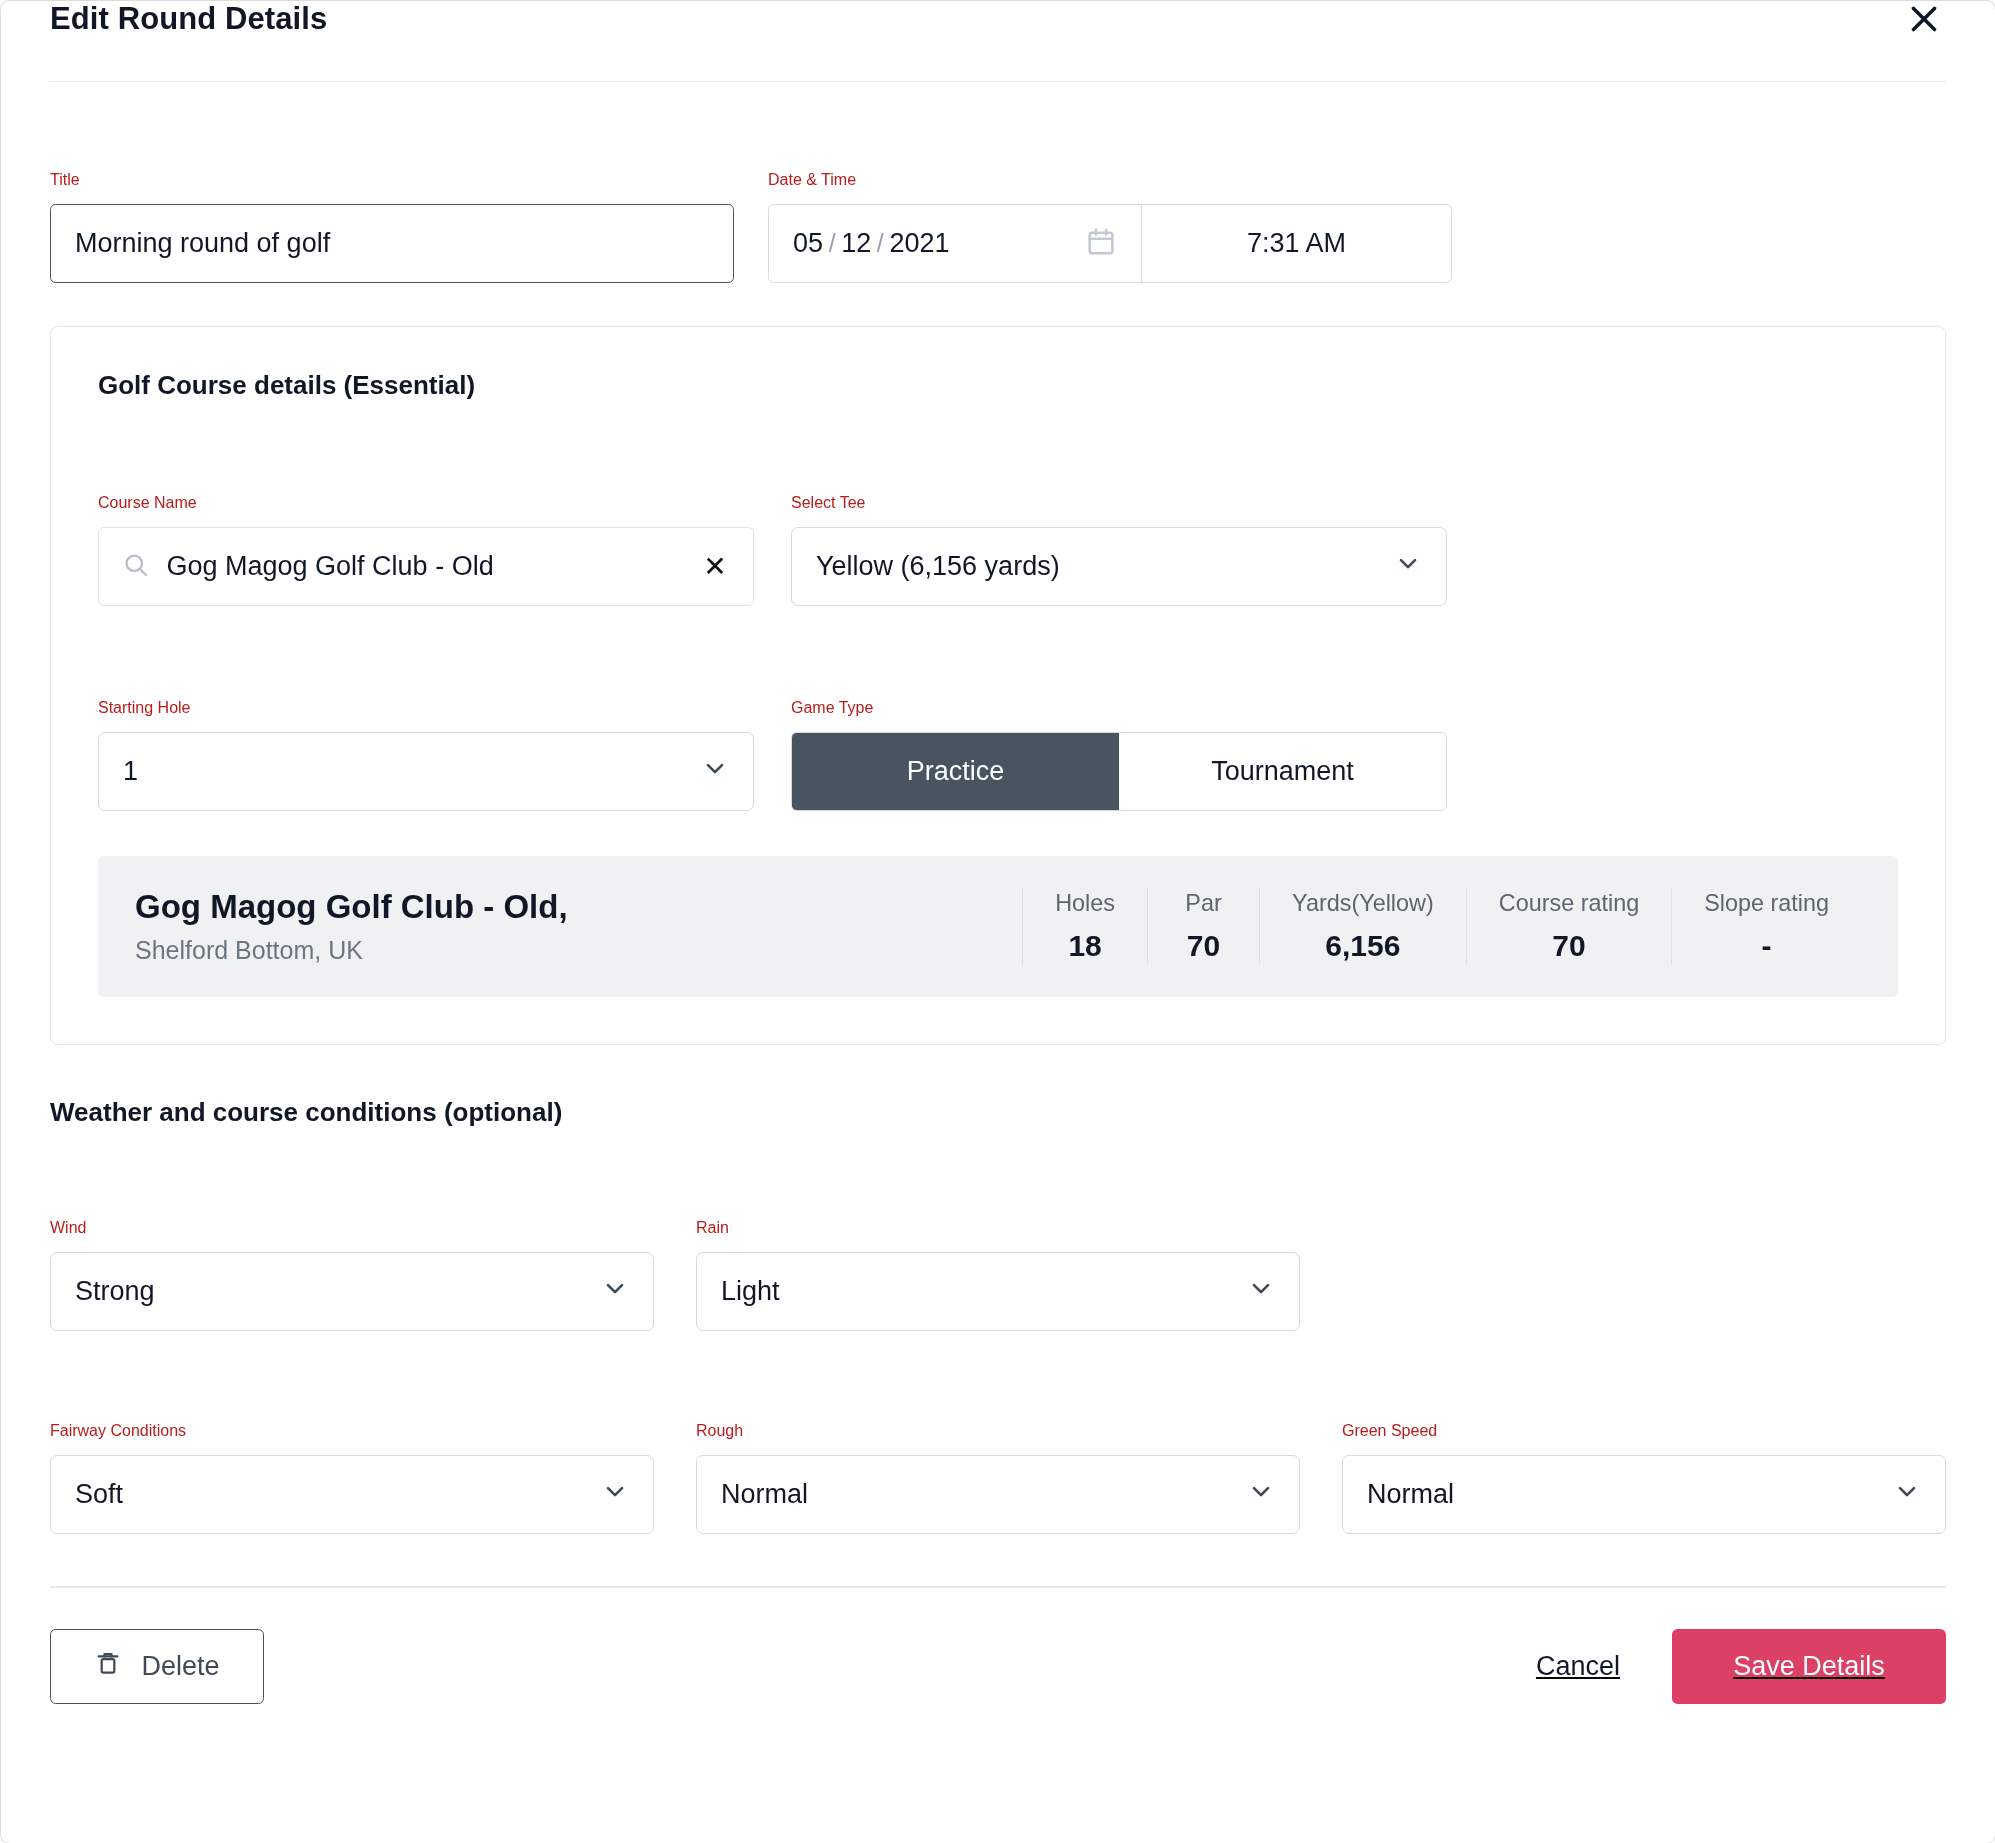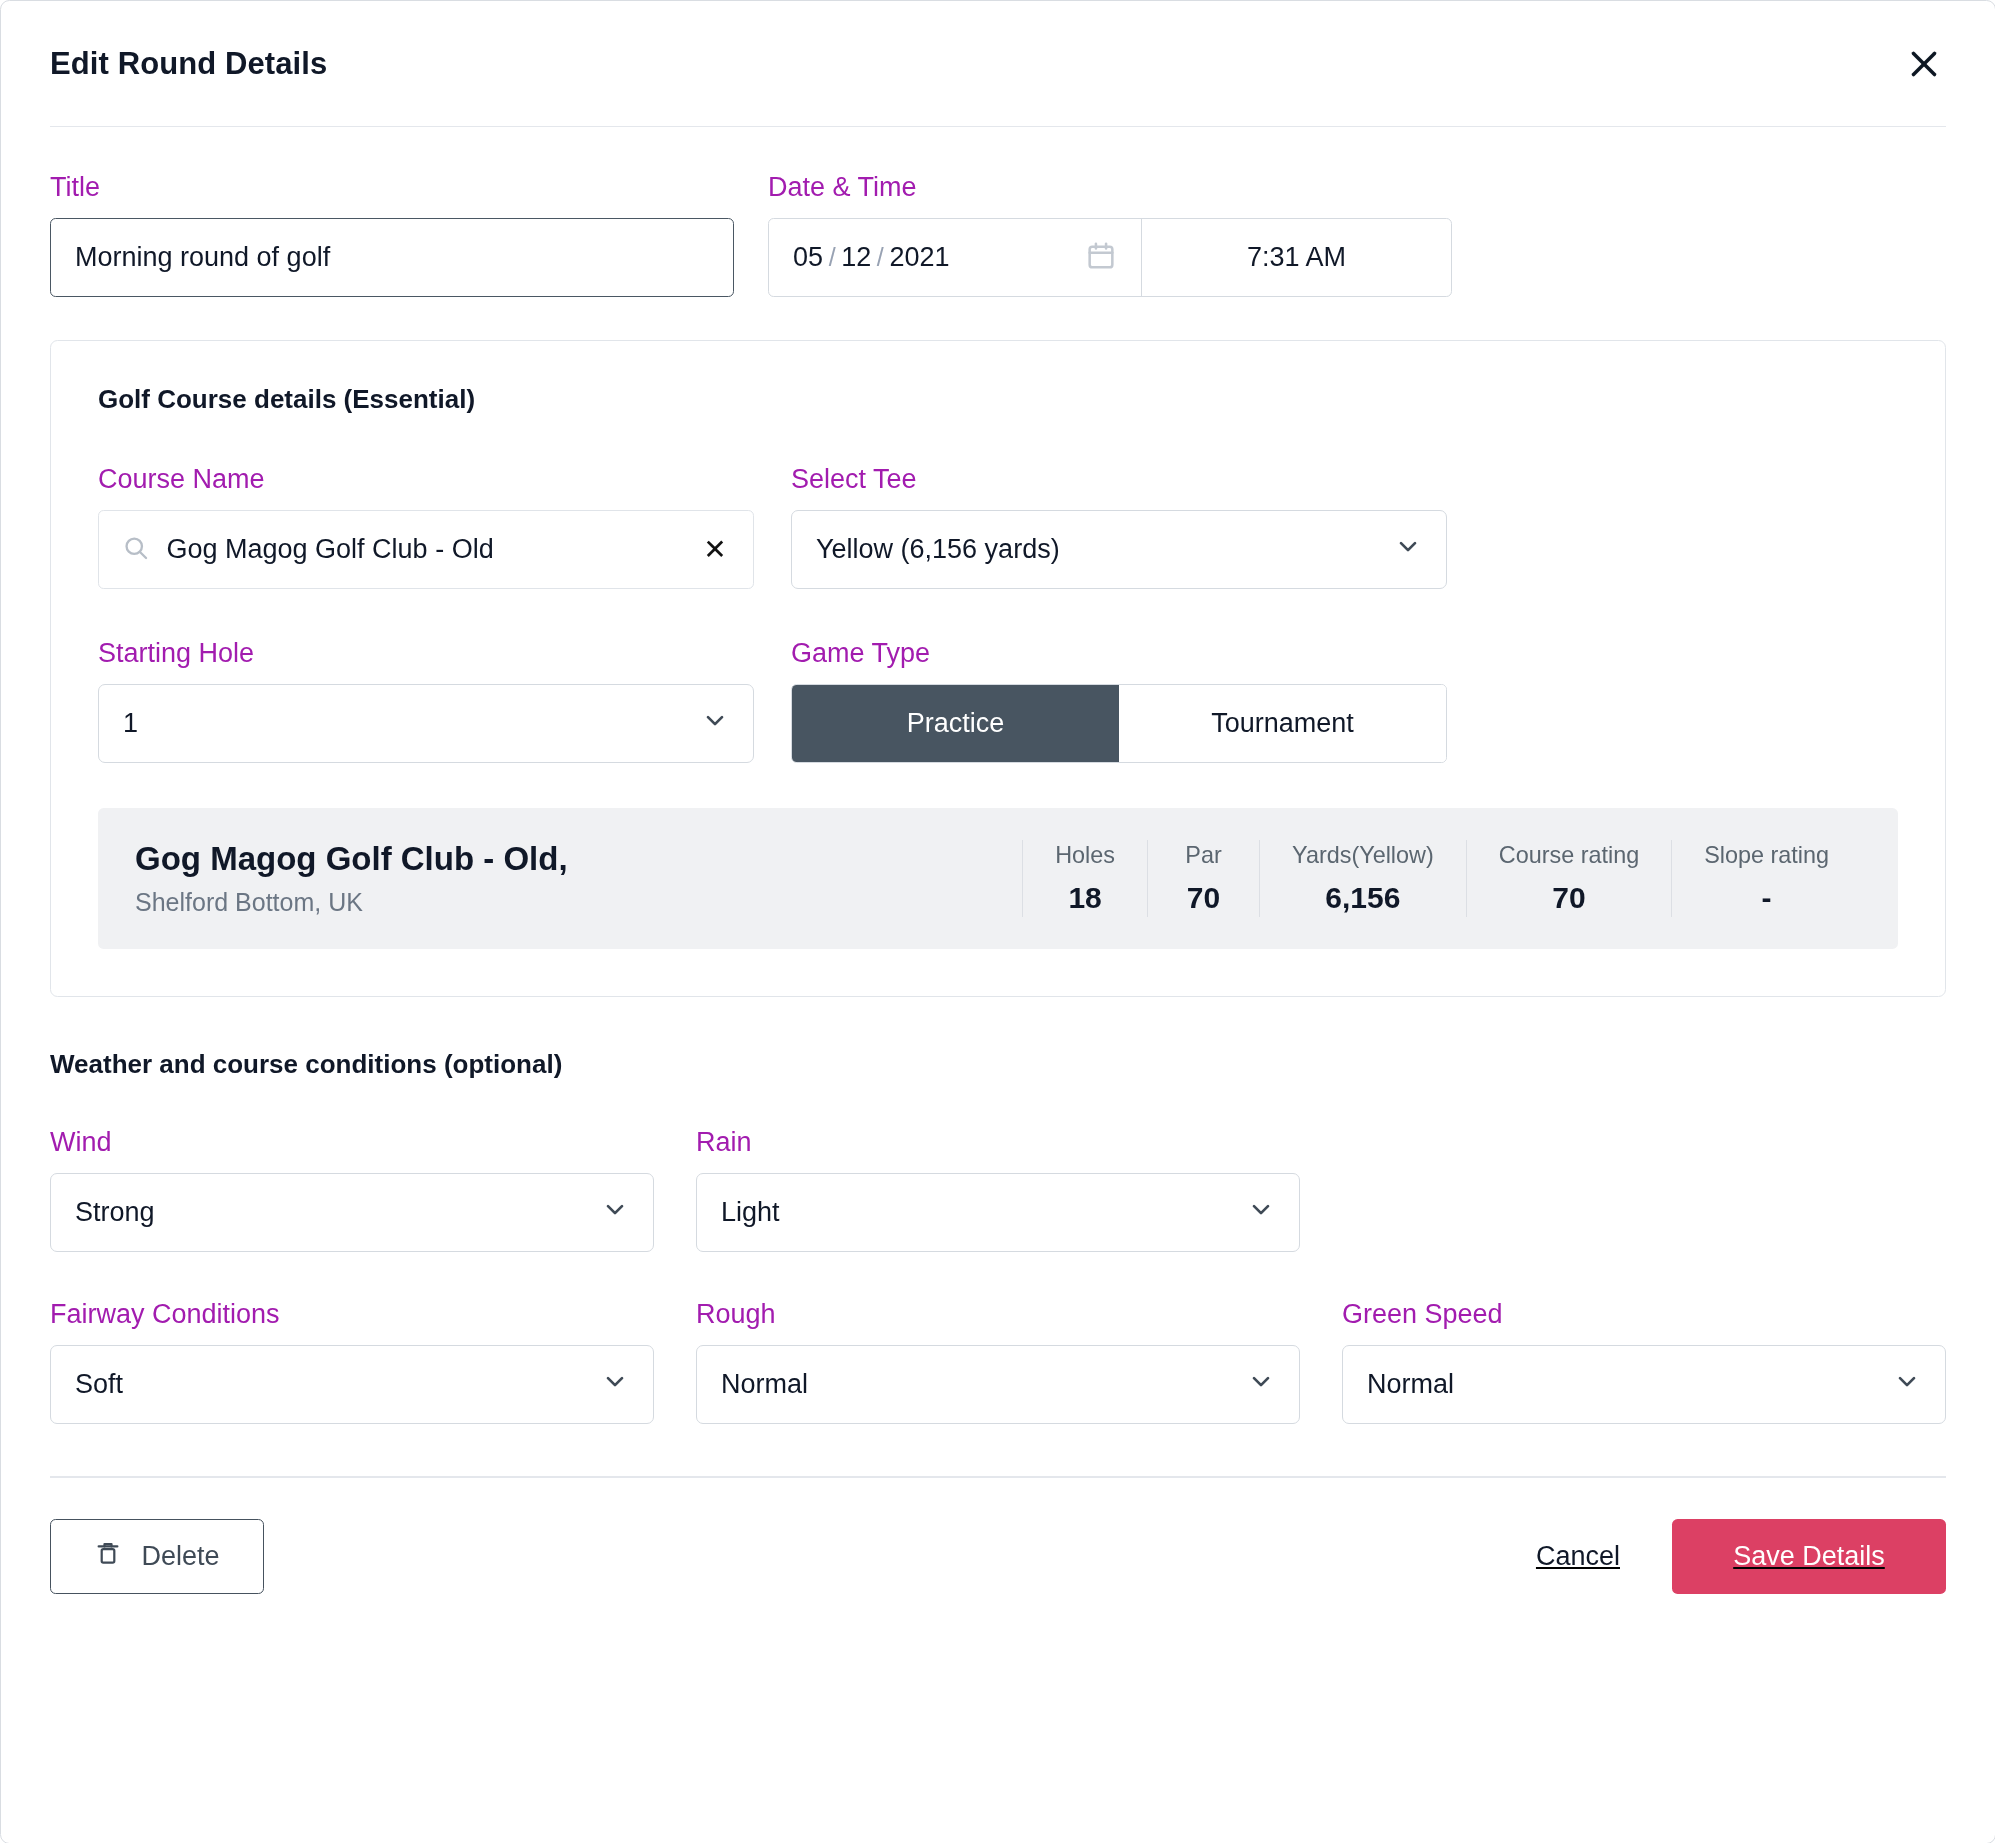--- a/index.html
+++ b/index.html
@@ -21,21 +21,20 @@
     border-radius: 9.4px;
     padding: 0 49px;
     overflow: hidden;
   }
 
   
   .modal-header {
     display: flex;
     align-items: flex-start;
     justify-content: space-between;
-    padding-top: 45px;
   }
   .modal-title {
     font-size: 31px;
     font-weight: bold;
     color: #101828;
     letter-spacing: 0.1px;
   }
   .close-btn {
     width: 51px;
     height: 51px;
@@ -52,24 +51,25 @@
 
   .header-rule {
     margin-top: 36px;
     height: 1.9px;
     background: #e4e7ec;
     width: 100%;
   }
 
   
   .field-label {
-    font-size: 27px;
-    color: #a21caf;
+    font-size: 16px;
+    color: #b91c1c;
     margin-bottom: 15px;
     display: block;
+    margin-top: 44px;
   }
   .text-input {
     height: 79px;
     border: 1.9px solid #d5dae0;
     border-radius: 5.6px;
     background: #fff;
     display: flex;
     align-items: center;
     padding: 16px 24px;
     font-size: 27px;

